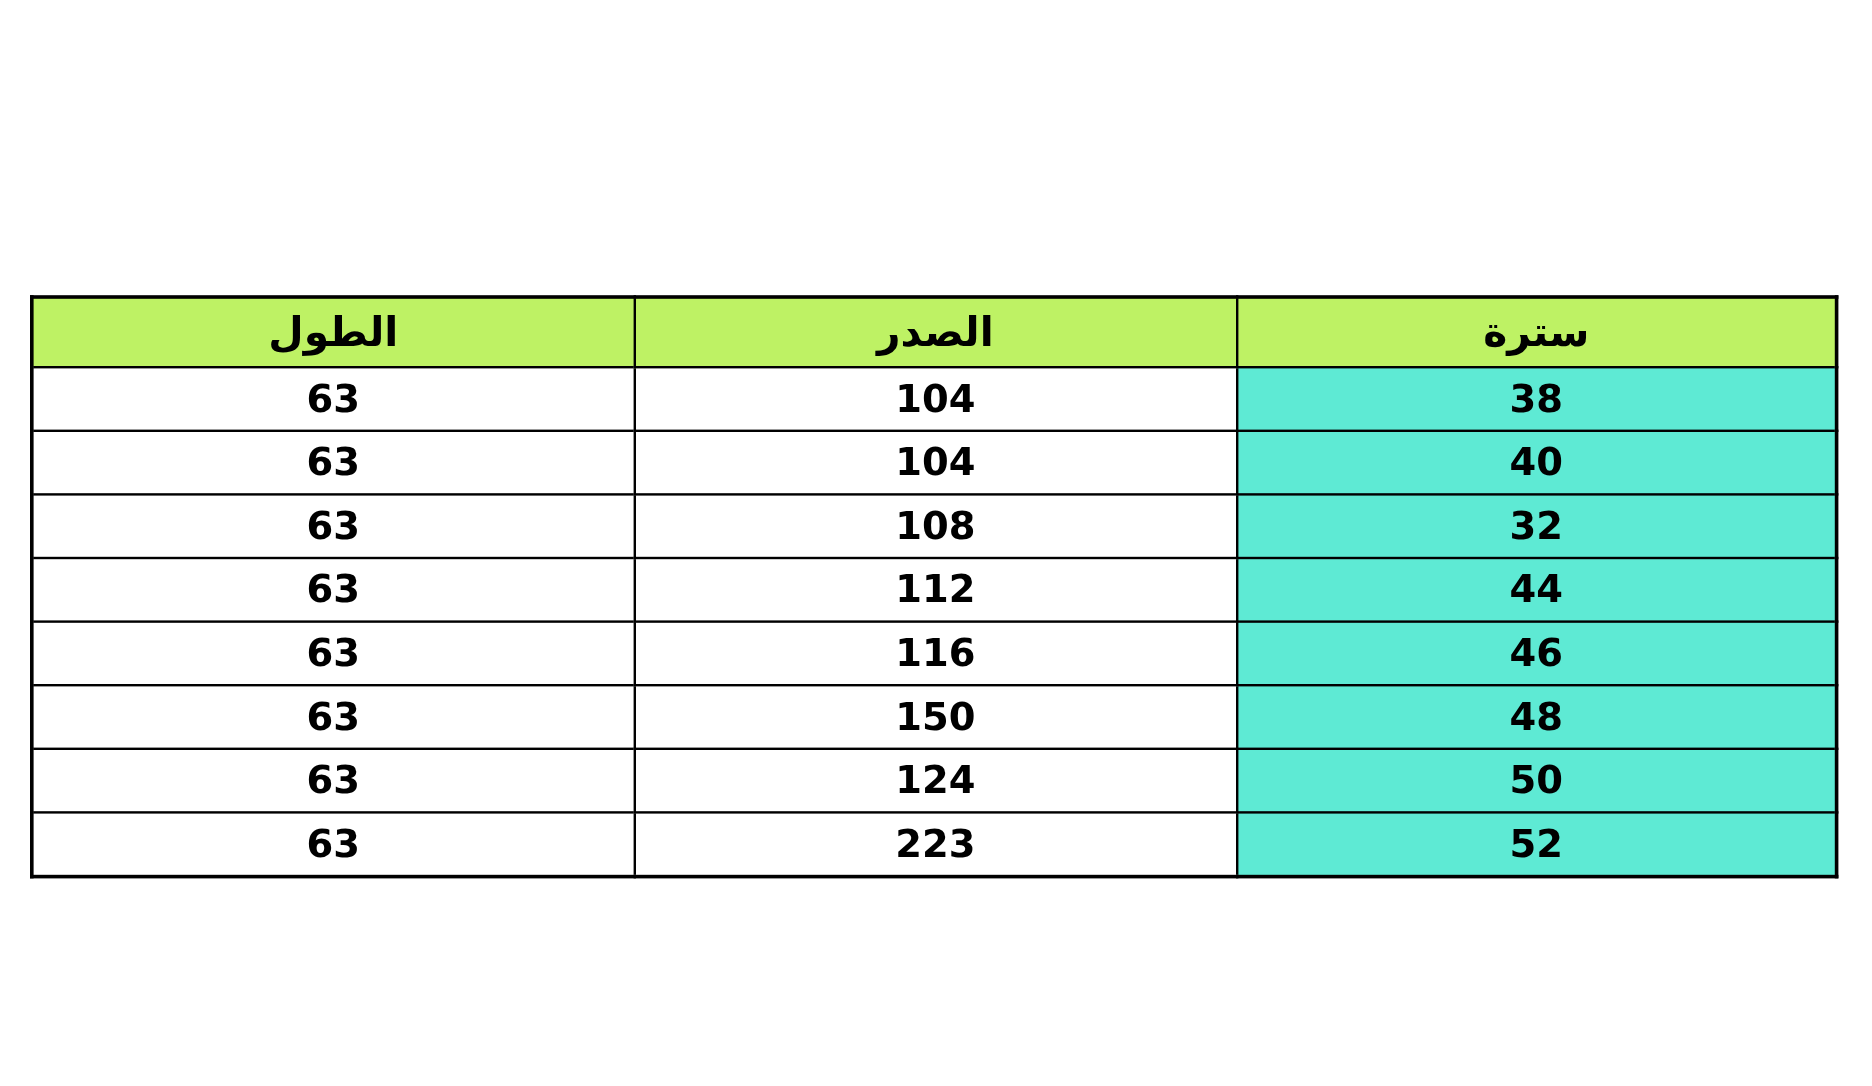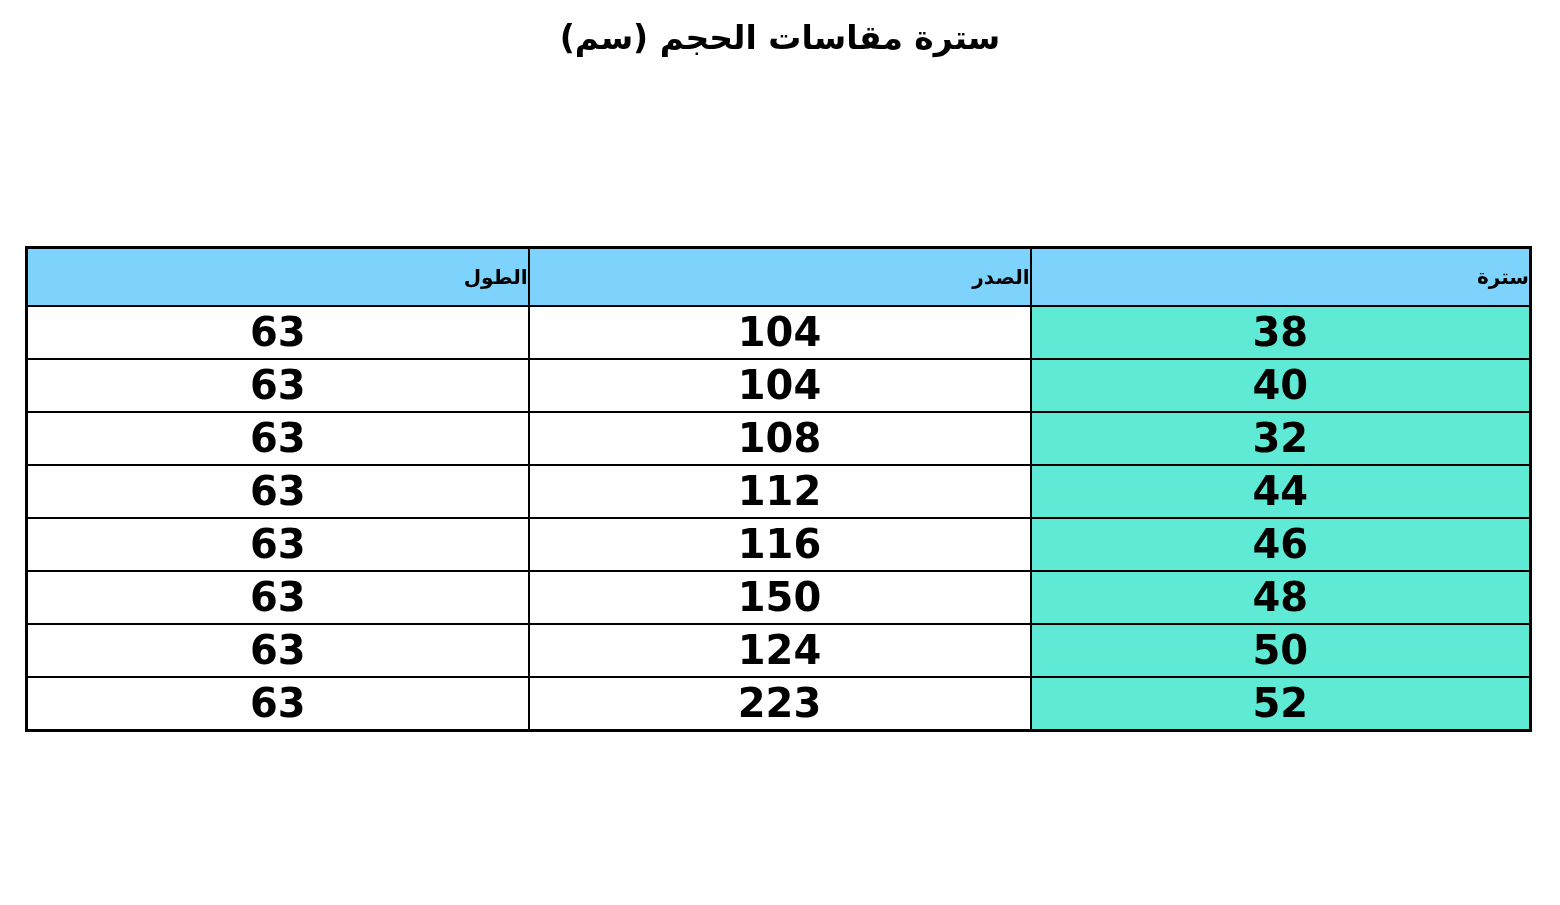--- a/index.html
+++ b/index.html
@@ -46,47 +46,45 @@
     border: 3px solid #000000;
   }
   table.size-table col.c-size { width: 500px; }
   table.size-table col.c-chest { width: 502px; }
   table.size-table col.c-length { width: 502px; }
   table.size-table th,
   table.size-table td {
     border: 2px solid #000000;
     text-align: center;
     vertical-align: middle;
-    font-size: 40px;
+    font-size: 32px;
     font-weight: bold;
     color: #000000;
     padding: 0;
     height: 51px;
     line-height: 51px;
   }
   table.size-table thead th {
-    background: #7dd3fc;
+    background: #bef264;
     height: 56px;
     line-height: 56px;
-    font-size: 20px;
-    text-align: right;
+    font-size: 34px;
   }
   table.size-table td.size-cell {
     background: #5eead4;
   }
   table.size-table td.plain-cell {
     background: #ffffff;
   }
 </style>
 </head>
 <body>
 
 <div class="page">
 
-  <div class="title">سترة مقاسات الحجم (سم)</div>
 
   <div class="table-wrap">
     <table class="size-table">
       <colgroup>
         <col class="c-size">
         <col class="c-chest">
         <col class="c-length">
       </colgroup>
       <thead>
         <tr>

